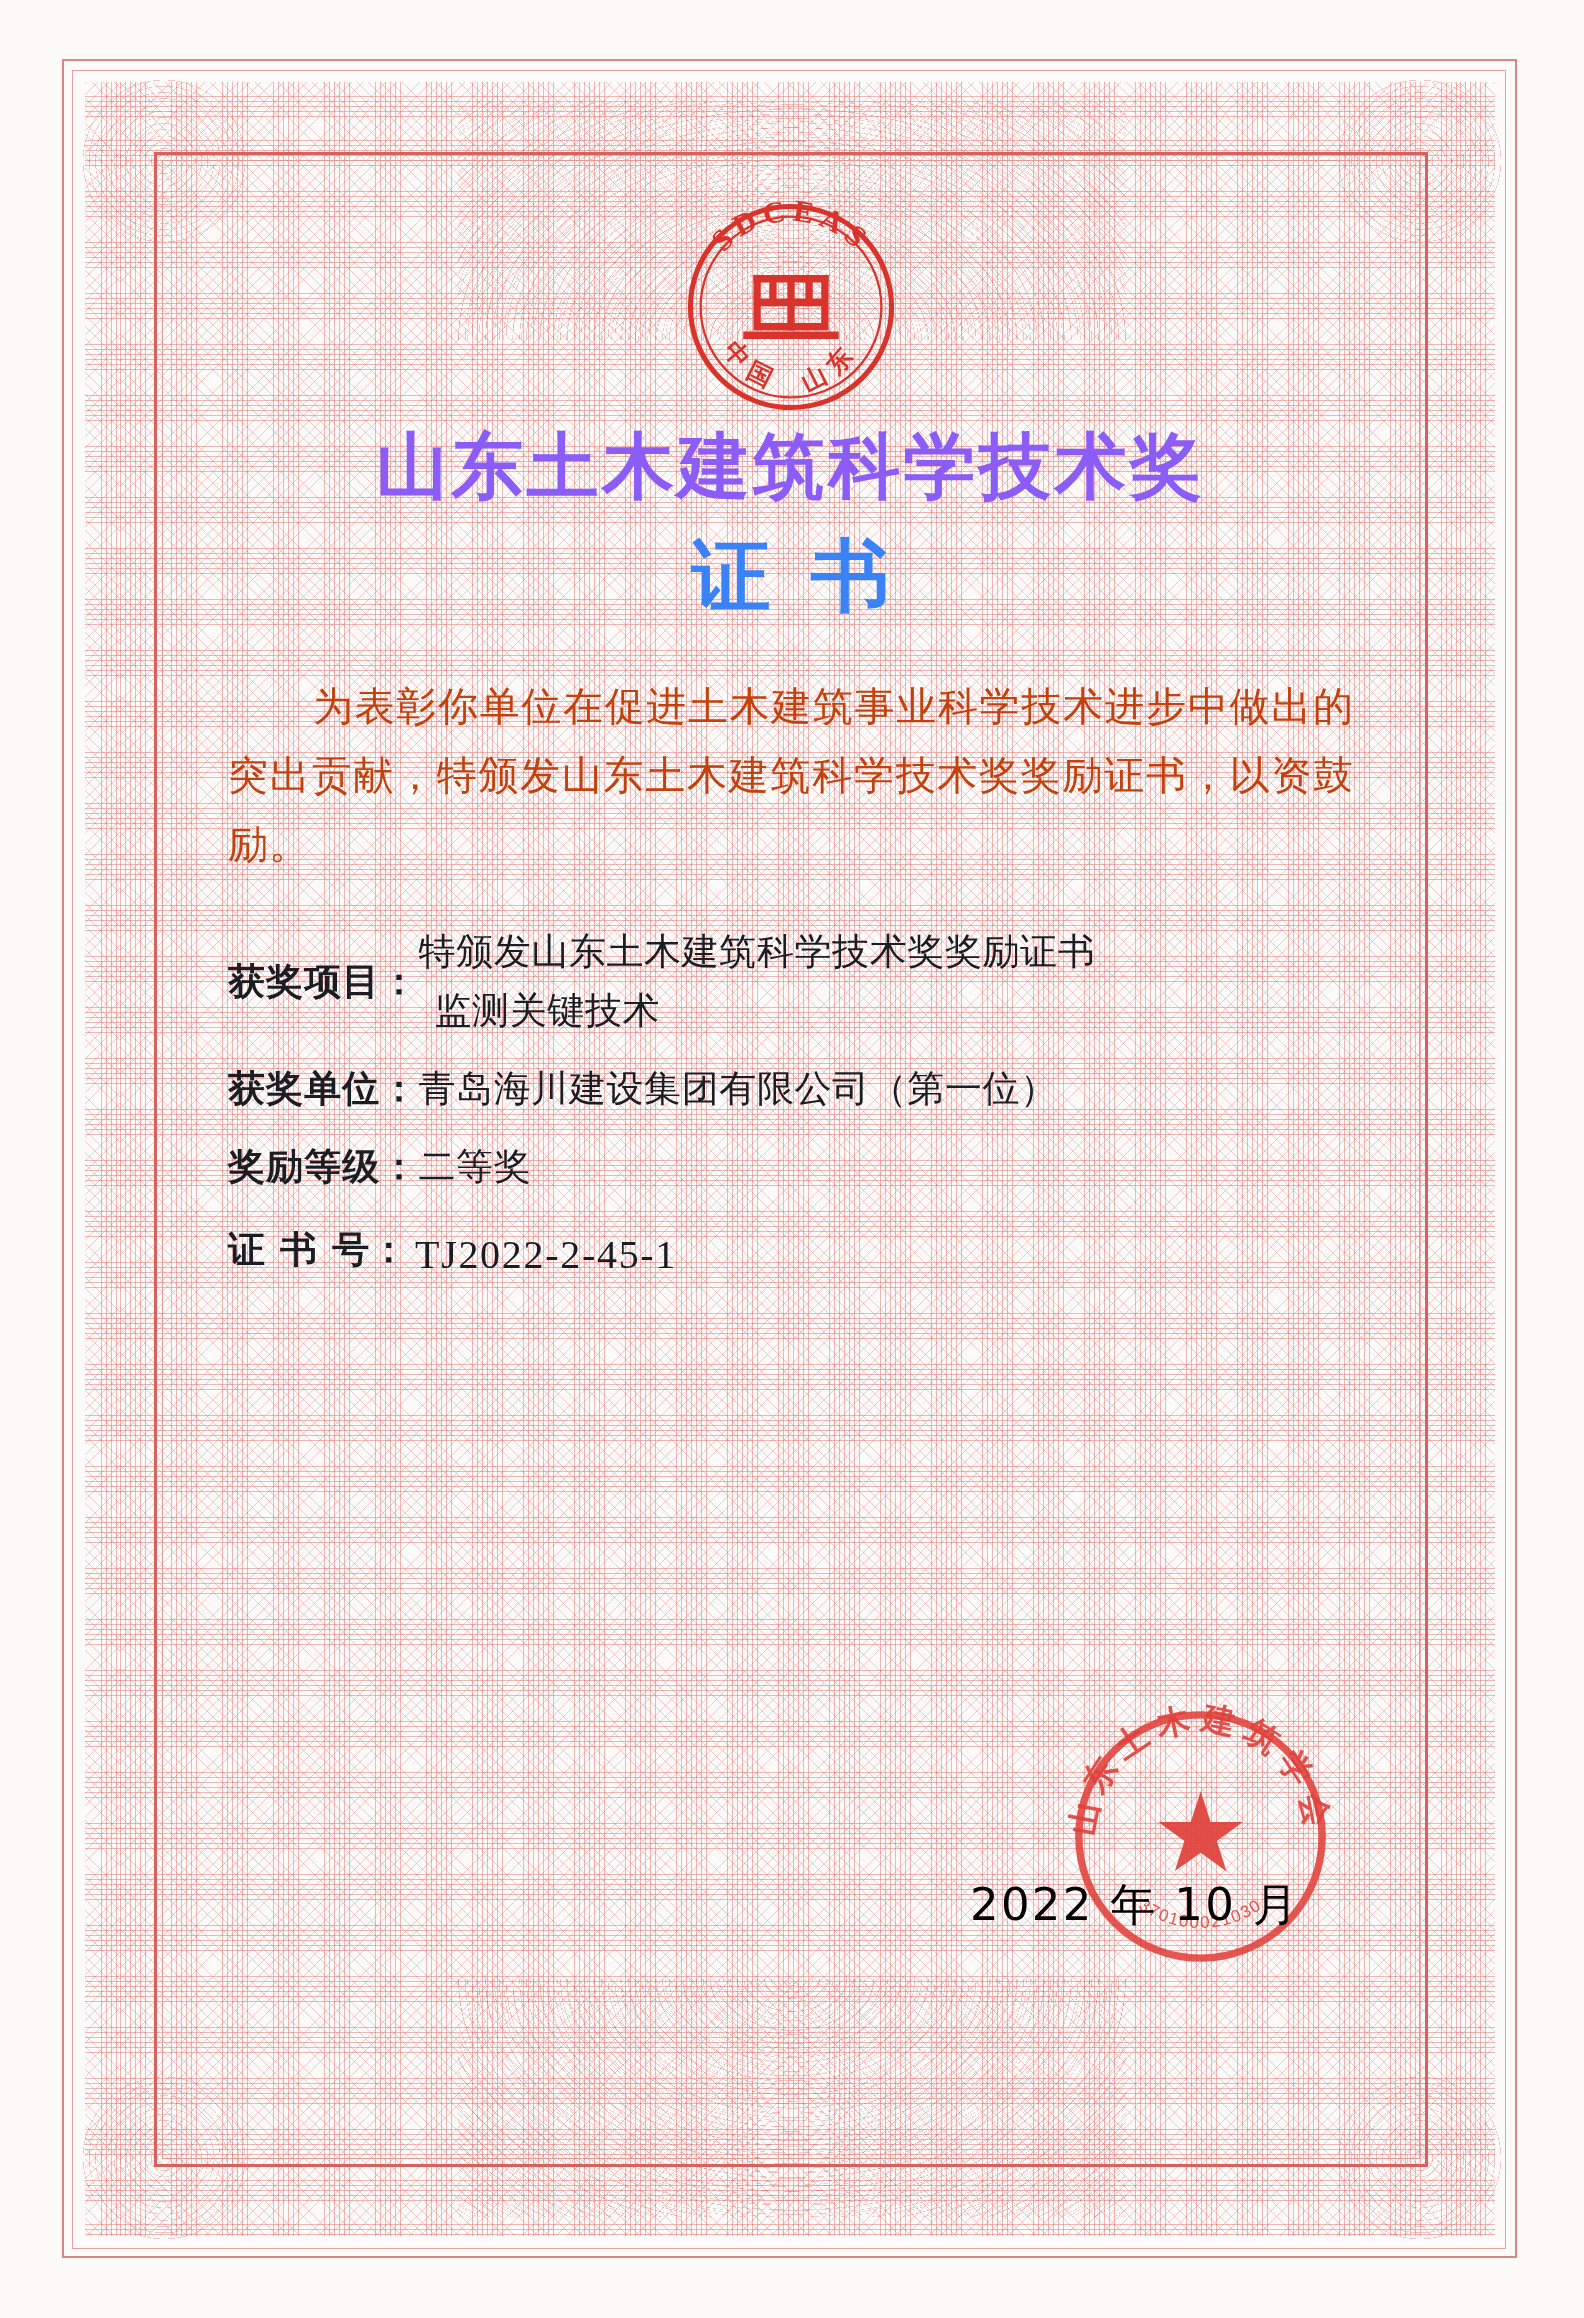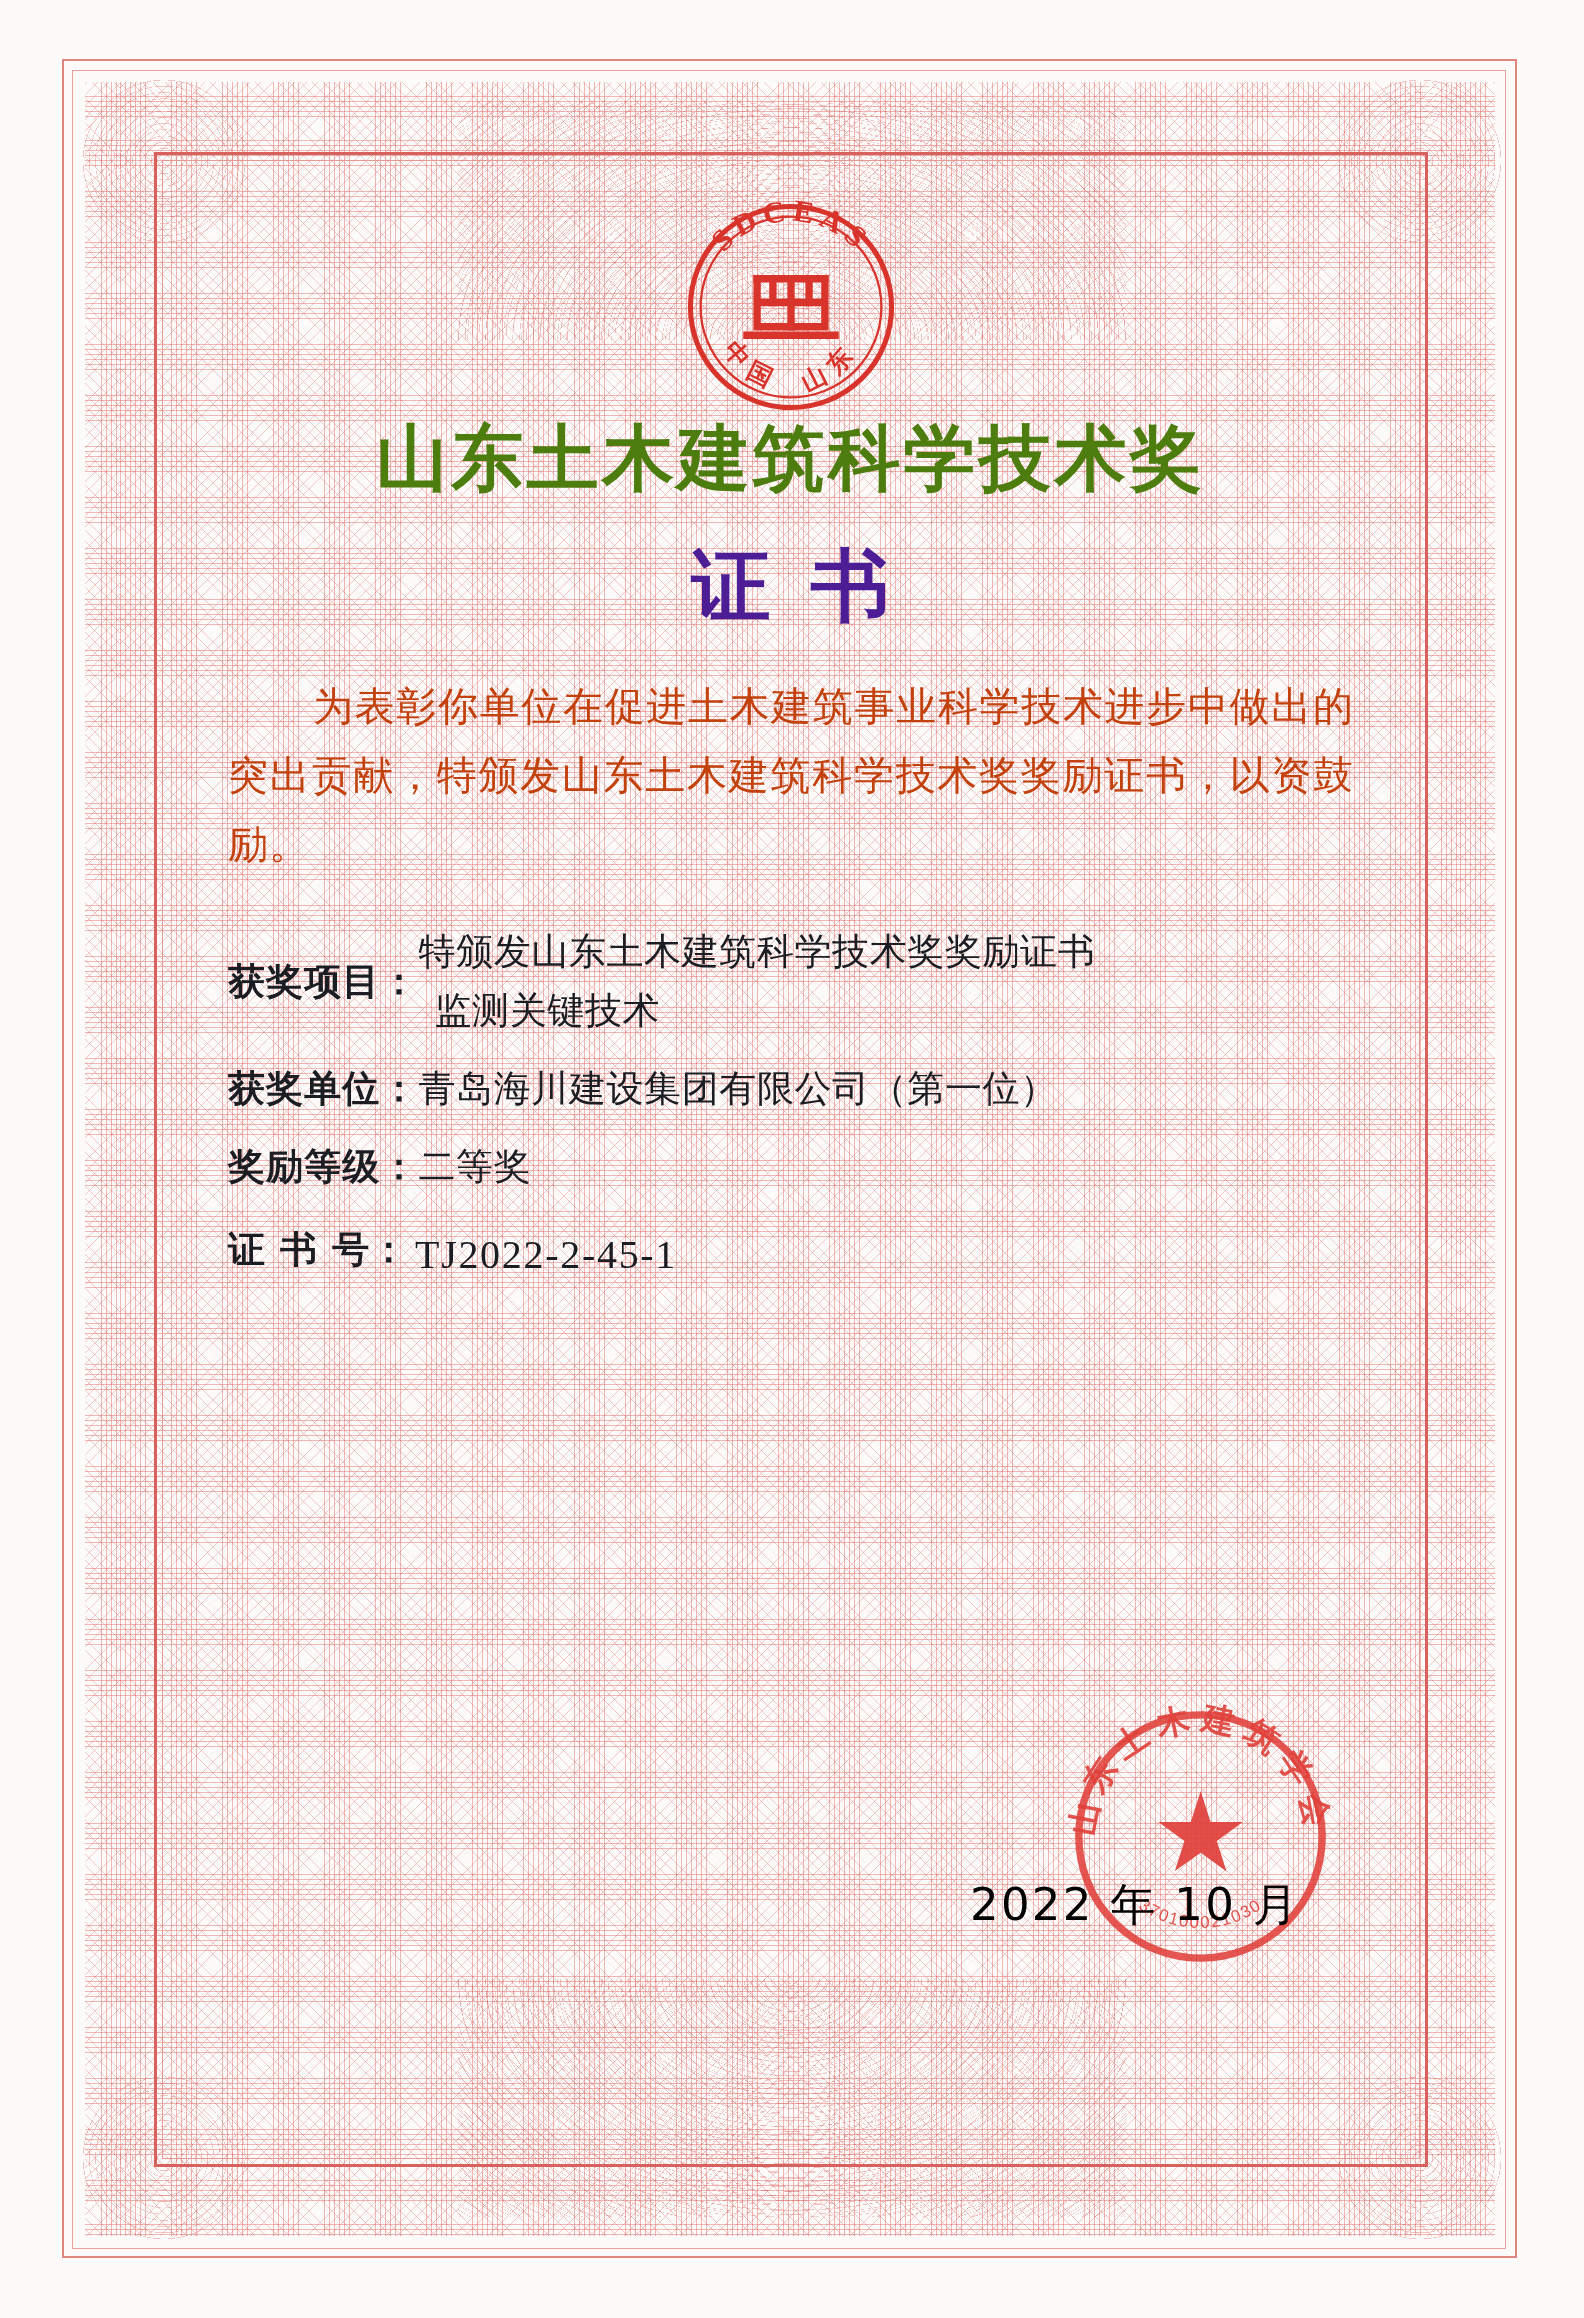--- a/index.html
+++ b/index.html
@@ -120,41 +120,41 @@
   .emblem {
     position: absolute;
     left: 50%;
     top: 31px;
     transform: translateX(-50%);
     width: 226px; height: 226px;
   }
 
   .title-main {
     position: absolute;
-    top: 248px;
+    top: 256px;
     width: 100%;
     text-align: center;
     font-family: "DejaVu Sans", "Liberation Sans", sans-serif;
     font-weight: bold;
     font-size: 72px;
     letter-spacing: 3.4px;
-    color: #4d7c0f;
+    color: #8b5cf6;
     white-space: nowrap;
   }
   .title-sub {
     position: absolute;
-    top: 371px;
+    top: 361px;
     width: 100%;
     text-align: center;
     font-family: "DejaVu Sans", "Liberation Sans", sans-serif;
     font-weight: bold;
     font-size: 79px;
     letter-spacing: 40px;
     text-indent: 40px;
-    color: #4c1d95;
+    color: #3b82f6;
     white-space: nowrap;
   }
 
   .body-text {
     position: absolute;
     top: 509px;
     left: 63px;
     width: 1126px;
     font-family: "DejaVu Sans", "Liberation Sans", sans-serif;
     font-size: 40px;

